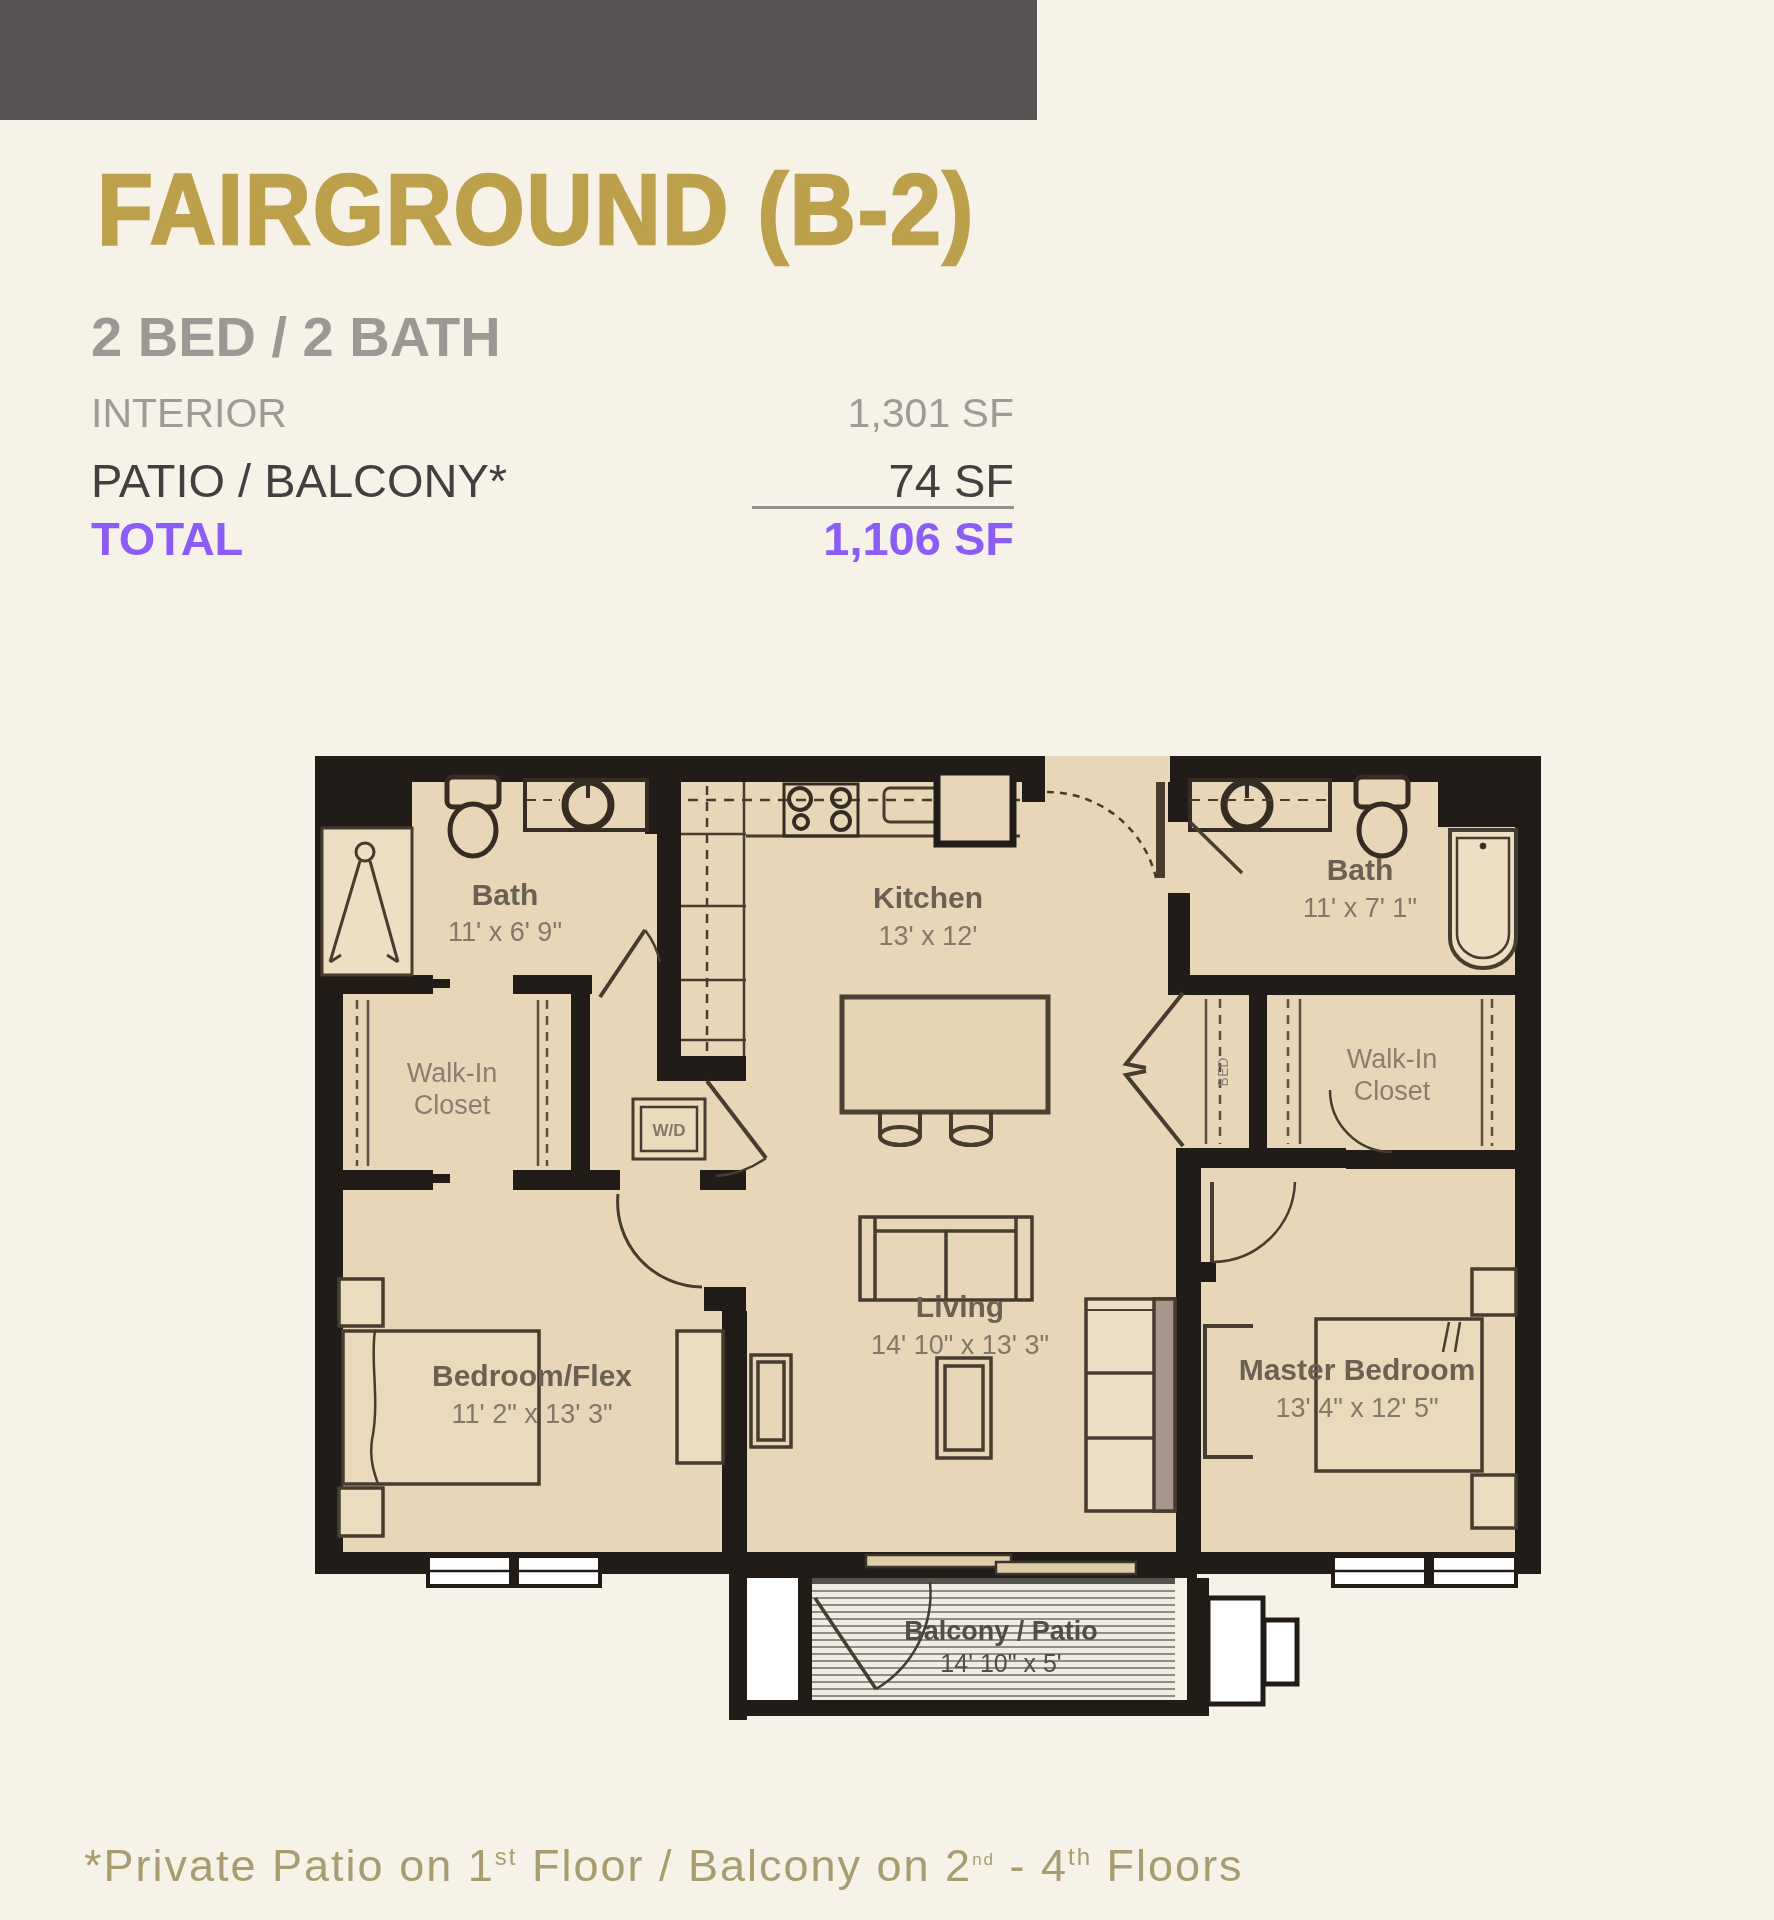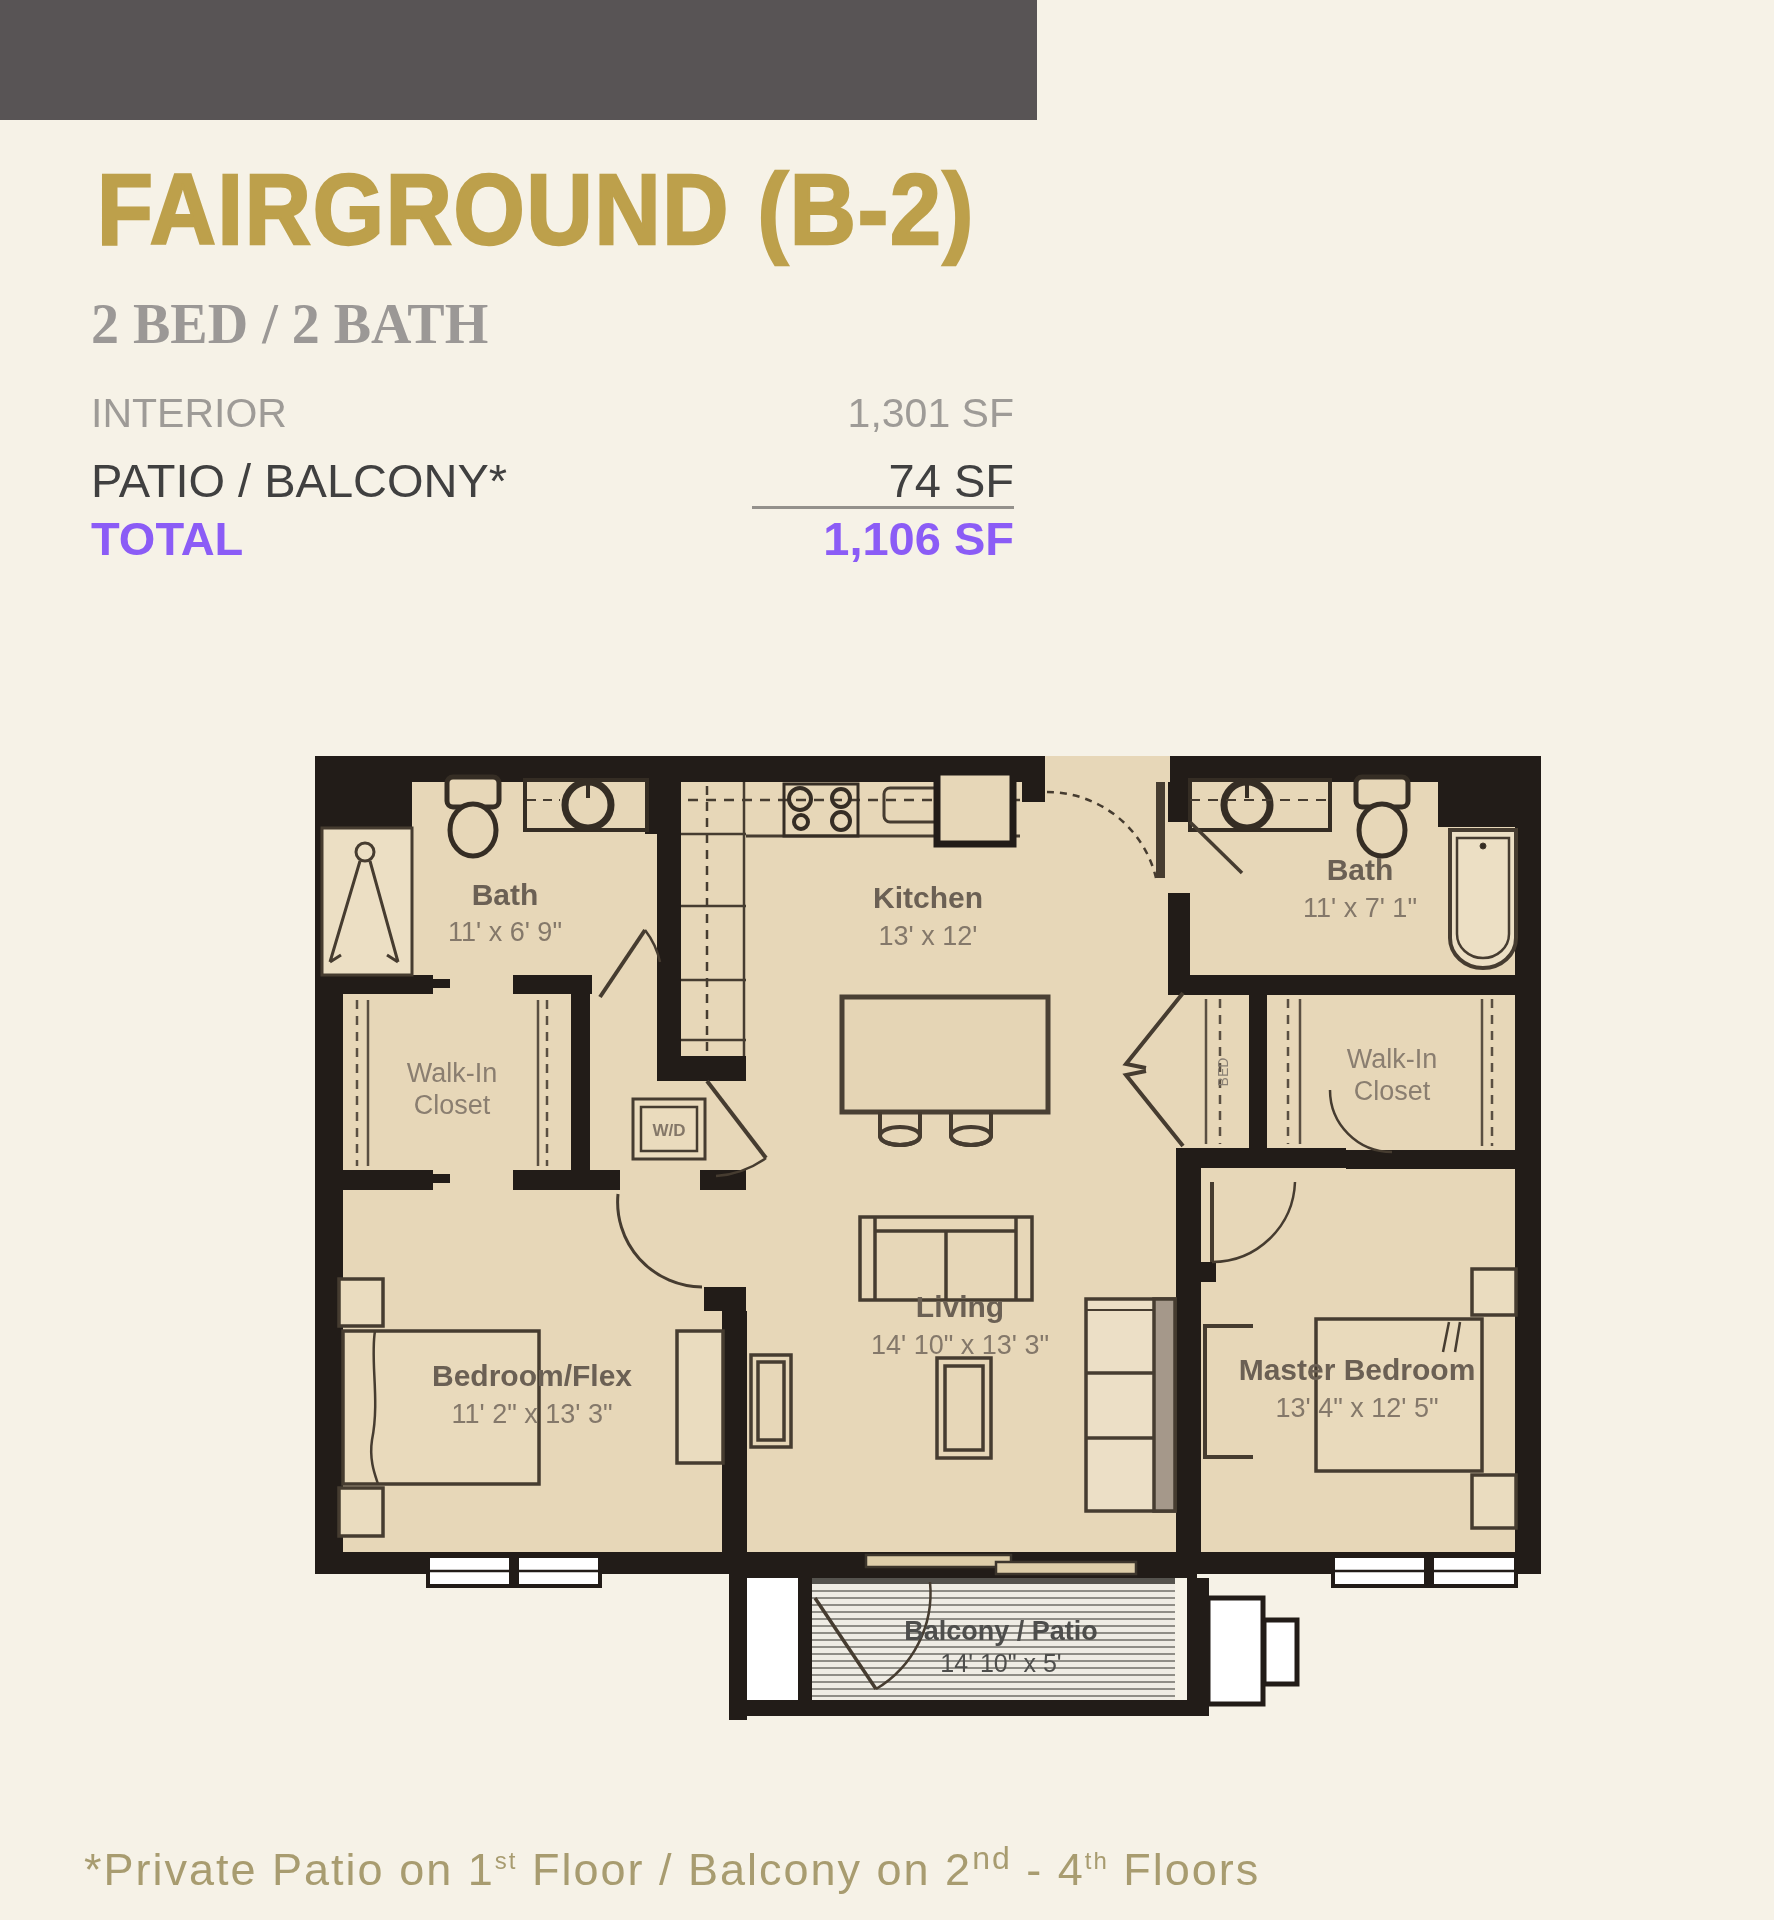--- a/index.html
+++ b/index.html
@@ -6,31 +6,31 @@
   body{width:1774px;height:1920px;background:#f6f2e7;font-family:"Liberation Sans",sans-serif;position:relative;overflow:hidden;}
   .abs{position:absolute;}
 </style>
 </head>
 <body>
 
 <div class="abs" style="left:0;top:0;width:1037px;height:120px;background:#585455;"></div>
 
 <div class="abs" id="title" style="left:97px;top:152px;font-size:101px;font-weight:bold;color:#bda04b;-webkit-text-stroke:2.5px #bda04b;letter-spacing:2px;white-space:nowrap;display:inline-block;transform:scaleX(0.906);transform-origin:left top;">FAIRGROUND (B-2)</div>
 
-<div class="abs" style="left:91px;top:292px;font-size:56px;font-weight:bold;color:#9b9896;letter-spacing:0px;white-space:nowrap;font-family:Liberation Serif, serif;">2 BED / 2 BATH</div>
+<div class="abs" style="left:91px;top:304px;font-size:56px;font-weight:bold;color:#9b9896;letter-spacing:0px;white-space:nowrap;">2 BED / 2 BATH</div>
 
 <div class="abs" style="left:91px;top:390px;width:923px;font-size:41px;color:#9e9b97;">INTERIOR<span style="float:right">1,301 SF</span></div>
 
 <div class="abs" style="left:91px;top:453px;width:923px;font-size:47px;color:#404040;">PATIO / BALCONY*<span style="float:right">74 SF</span></div>
 
 <div class="abs" style="left:752px;top:506px;width:262px;height:3px;background:#94918c;"></div>
 
 <div class="abs" style="left:91px;top:511px;width:923px;font-size:47px;color:#8b5cf6;font-weight:bold;">TOTAL<span style="float:right">1,106 SF</span></div>
 
-<div class="abs" style="left:84px;top:1840px;font-size:45px;letter-spacing:2px;color:#a89c70;white-space:nowrap;">*Private Patio on 1<sup style="font-size:24px;margin-top:22px;">st</sup> Floor / Balcony on 2<sup style="font-size:32px;">nd</sup> - 4<sup style="font-size:24px;">th</sup> Floors</div>
+<div class="abs" style="left:84px;top:1840px;font-size:45px;letter-spacing:2px;color:#a89c70;white-space:nowrap;">*Private Patio on 1<sup style="font-size:24px;margin-top:22px;">st</sup> Floor / Balcony on 2<sup style="font-size:17px;">nd</sup> - 4<sup style="font-size:24px;">th</sup> Floors</div>
 
 <svg class="abs" style="left:0;top:0;" width="1774" height="1920" viewBox="0 0 1774 1920">
 
 <rect x="315" y="756" width="1226" height="818" fill="#e7d7b8"></rect>
 
 <rect x="343" y="782" width="314" height="202" fill="none"></rect>
 
 <rect x="681" y="782" width="487" height="286" fill="none"></rect>
 
 <rect x="1190" y="782" width="325" height="193" fill="none"></rect>

